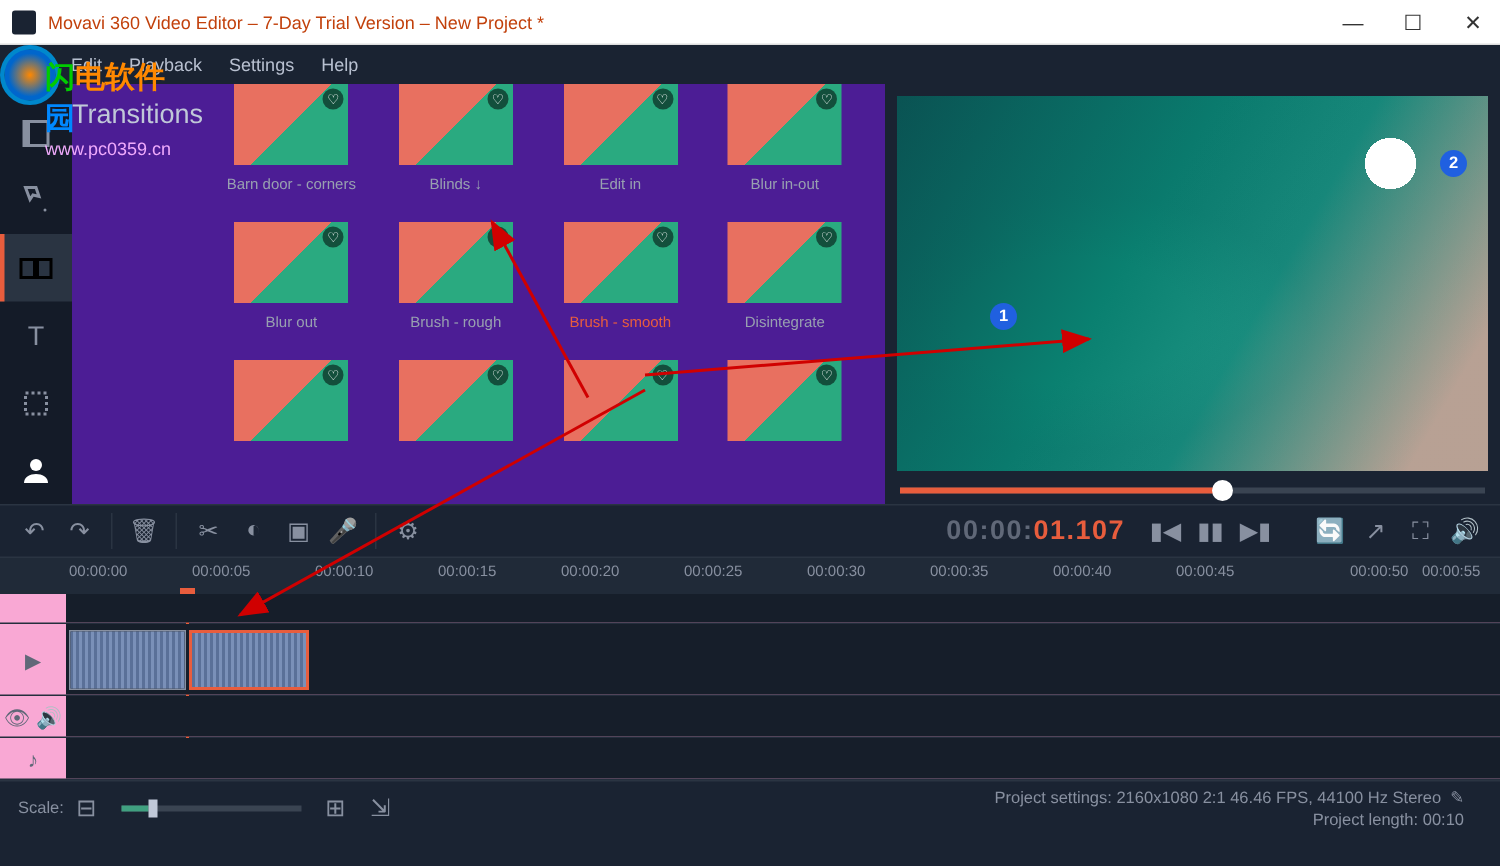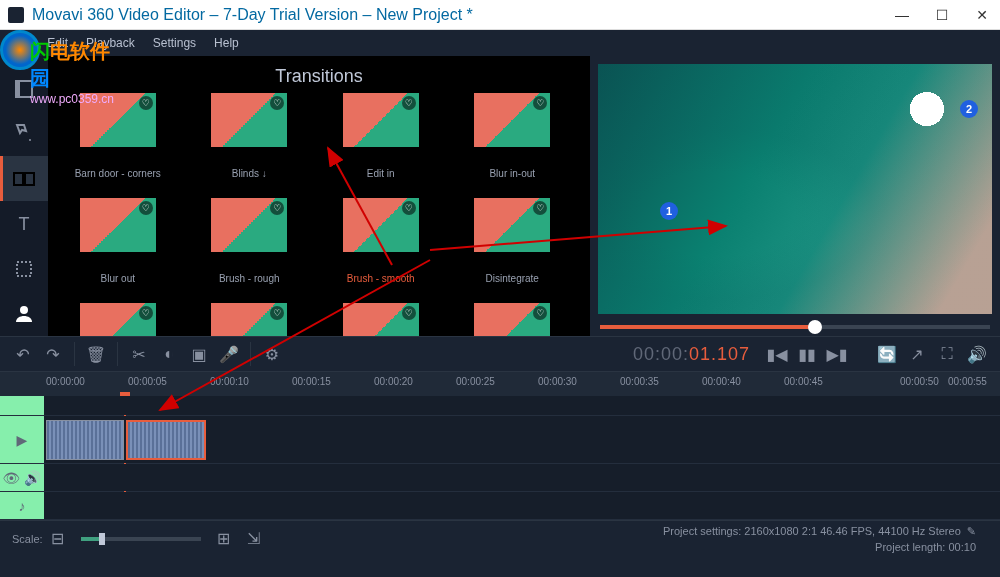--- a/index.html
+++ b/index.html
@@ -1,20 +1,20 @@
 <!DOCTYPE html>
 <html><head>
 <meta charset="utf-8">
 <style>
 * { margin: 0; padding: 0; box-sizing: border-box; font-family: Arial, sans-serif; }
 body { width: 1000px; height: 577px; background: #1a2332; overflow: hidden; position: relative; }
 
 .titlebar { height: 30px; background: #fff; display: flex; align-items: center; padding: 0 8px; border-bottom: 1px solid #ddd; }
 .titlebar .app-icon { width: 16px; height: 16px; background: #1a2332; border-radius: 2px; margin-right: 8px; }
-.titlebar .title { font-size: 16px; color: #0369a1; flex: 1; }
+.titlebar .title { font-size: 12px; color: #c2410c; flex: 1; }
 .titlebar .win-controls { display: flex; gap: 20px; }
 .titlebar .win-btn { width: 20px; height: 20px; display: flex; align-items: center; justify-content: center; font-size: 14px; color: #333; cursor: pointer; }
 
 .menubar { height: 26px; background: #1a2332; display: flex; align-items: center; padding: 0 10px; gap: 18px; position: relative; }
 .menubar .menu-item { font-size: 12px; color: #b8c0d0; cursor: pointer; }
 .watermark { position: absolute; left: 0; top: 30px; pointer-events: none; z-index: 100; }
 .watermark .wm-logo { width: 40px; height: 40px; background: radial-gradient(circle, #ff8800 0%, #0066cc 60%); border-radius: 50%; border: 3px solid #0088cc; display: inline-block; }
 .watermark .wm-text { position: absolute; left: 30px; top: 8px; }
 .watermark .wm-text .line1 { font-size: 20px; font-weight: bold; }
 .watermark .wm-text .c1 { color: #00cc00; }
@@ -24,52 +24,52 @@
 
 .main-area { height: 280px; display: flex; background: #1a2332; }
 
 .left-sidebar { width: 48px; background: #141b28; display: flex; flex-direction: column; padding-top: 10px; }
 .sidebar-icon { width: 48px; height: 48px; display: flex; align-items: center; justify-content: center; cursor: pointer; position: relative; }
 .sidebar-icon.active { background: #2a3442; }
 .sidebar-icon.active::before { content: ''; position: absolute; left: 0; top: 0; bottom: 0; width: 3px; background: #e85d3d; }
 .sidebar-icon svg { width: 24px; height: 24px; fill: #8890a0; }
 .sidebar-icon.active svg { fill: #e85d3d; }
 
-.transitions-panel { flex: 1; background: #000000; display: flex; flex-direction: column; }
+.transitions-panel { flex: 1; background: #4c1d95; display: flex; flex-direction: row; }
 .panel-title { text-align: center; font-size: 18px; color: #c0c8d8; font-weight: 300; padding: 10px 0 6px; }
 .panel-body { flex: 1; display: flex; overflow: hidden; }
 .categories { width: 120px; padding: 4px 8px; }
 .cat-item { font-size: 12px; color: #98a0b0; padding: 3px 6px; cursor: pointer; }
 .cat-item.active { color: #e85d3d; background: #1a2332; }
 .thumb-grid { flex: 1; display: grid; grid-template-columns: repeat(4, 1fr); gap: 8px 8px; padding: 0 16px 8px 8px; overflow-y: auto; align-content: start; }
 .thumb-cell { display: flex; flex-direction: column; align-items: center; }
 .thumb-img { width: 76px; height: 54px; background: linear-gradient(135deg, #e87060 0%, #e87060 50%, #2aaa80 50%, #2aaa80 100%); position: relative; cursor: pointer; }
 .thumb-img .heart { position: absolute; top: 3px; right: 3px; width: 14px; height: 14px; background: #0008; border-radius: 50%; color: #fff; font-size: 9px; display: flex; align-items: center; justify-content: center; }
-.thumb-label { font-size: 10px; color: #98a0b0; text-align: center; margin-top: 21px; line-height: 1.1; min-height: 22px; }
+.thumb-label { font-size: 10px; color: #98a0b0; text-align: center; margin-top: 8px; line-height: 1.1; min-height: 22px; }
 .thumb-label.highlight { color: #e85d3d; }
 
 .preview-panel { width: 410px; background: #1a2332; display: flex; flex-direction: column; padding: 8px 8px 0 8px; }
 .preview-screen { flex: 1; background: linear-gradient(120deg, #0a5050 0%, #0a8070 40%, #1a9080 60%, #e0b0a0 90%); position: relative; overflow: hidden; }
 .preview-screen::before { content: ''; position: absolute; left: 0; top: 0; right: 0; bottom: 0; background: radial-gradient(ellipse at 30% 60%, transparent 0%, transparent 20%, #0a606030 40%); }
 .flower { position: absolute; top: 10px; right: 20px; width: 90px; height: 70px; background: radial-gradient(circle at 50% 50%, #fff 0%, #fff 30%, transparent 30%); }
 .marker-blue { width: 18px; height: 18px; border-radius: 50%; background: #2060e0; color: #fff; font-size: 11px; display: flex; align-items: center; justify-content: center; position: absolute; font-weight: bold; }
 .preview-seek { height: 18px; display: flex; align-items: center; padding: 0 2px; margin-top: 4px; }
 .seek-track { flex: 1; height: 4px; background: #3a4452; position: relative; }
 .seek-fill { position: absolute; left: 0; top: 0; bottom: 0; width: 55%; background: #e85d3d; }
 .seek-handle { position: absolute; left: 55%; top: -5px; width: 14px; height: 14px; border-radius: 50%; background: #fff; transform: translateX(-50%); }
 
 .toolbar-row { height: 36px; background: #1a2332; display: flex; align-items: center; padding: 0 8px; border-top: 1px solid #2a3442; border-bottom: 1px solid #2a3442; }
 .tool-btn { width: 30px; height: 30px; display: flex; align-items: center; justify-content: center; cursor: pointer; color: #8890a0; font-size: 16px; }
 .tool-sep { width: 1px; height: 24px; background: #2a3442; margin: 0 6px; }
-.timecode { font-family: 'Courier New', monospace; font-size: 18px; padding: 0 12px; letter-spacing: 1px; }
+.timecode { font-family: 'Courier New', monospace; font-size: 18px; padding: 0 12px; letter-spacing: 1px; font-weight: bold; }
 .timecode .tc-gray { color: #606878; }
 .timecode .tc-orange { color: #e85d3d; }
 .spacer { flex: 1; }
 
-.timeline-area { background: #86efac; }
+.timeline-area { background: #f9a8d4; }
 .time-ruler { height: 24px; background: #202a38; display: flex; align-items: center; position: relative; font-size: 10px; color: #8890a0; }
 .ruler-mark { position: absolute; top: 4px; }
 .playhead { position: absolute; left: 124px; top: 0; width: 2px; height: 120px; background: #e85d3d; }
 .playhead::before { content: ''; position: absolute; top: -4px; left: -4px; width: 10px; height: 8px; background: #e85d3d; }
 .timeline-tracks { position: relative; }
 .track-row { height: 48px; display: flex; align-items: center; border-bottom: 1px solid #242e3d; }
 .track-head { width: 44px; height: 100%; display: flex; align-items: center; justify-content: center; gap: 4px; color: #606878; font-size: 14px; }
 .track-content { flex: 1; height: 100%; position: relative; background: #161e2a; }
 .clip { position: absolute; top: 4px; height: 40px; background: linear-gradient(0deg, #4a6088, #6a80a8); border: 1px solid #8890a0; }
 .clip.selected { border: 2px solid #e85d3d; }

